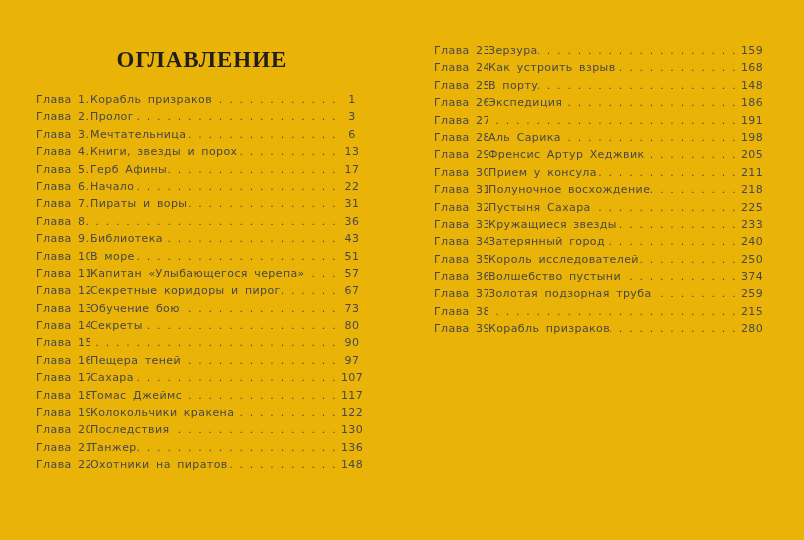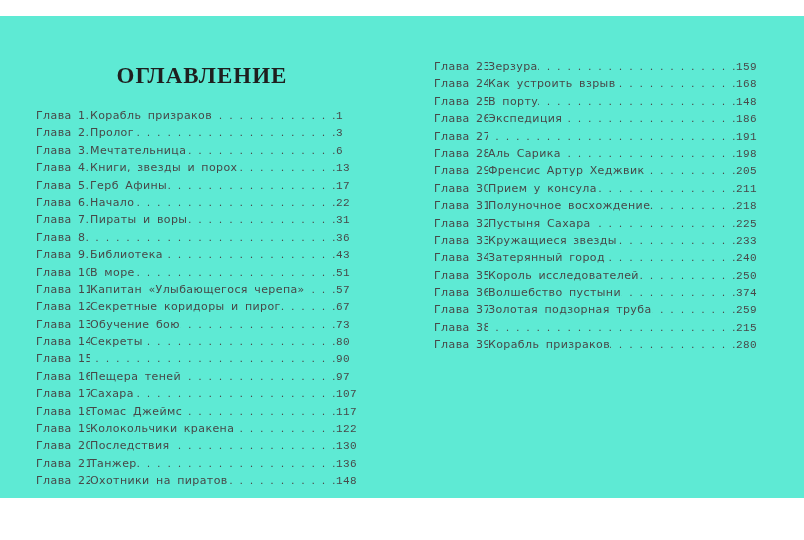--- a/index.html
+++ b/index.html
@@ -9,23 +9,22 @@
   body {
     width: 804px;
     height: 540px;
     background: #ffffff;
     overflow: hidden;
     font-family: "DejaVu Sans", sans-serif;
   }
   .page {
     position: relative;
     width: 804px;
-    height: 482px;
-    background: #5eead4;
-    margin-top: 16px;
+    height: 540px;
+    background: #eab308;
   }
   .col {
     position: absolute;
     box-sizing: border-box;
   }
   .col-left {
     left: 36px;
     top: 48px;
     width: 332px;
   }
@@ -69,23 +68,22 @@
   .row .leader {
     flex: 1 1 0;
     overflow: hidden;
     white-space: nowrap;
     direction: rtl;
     padding-left: 3px;
     color: #4c4c4c;
   }
   .row .pagenum {
     flex: 0 0 32px;
-    text-align: left;
+    text-align: center;
     white-space: nowrap;
-    font-family: Liberation Mono, monospace;
   }
 </style>
 </head>
 <body>
 
 <div class="page">
   <div class="col col-left">
     <h1 class="toc-title">ОГЛАВЛЕНИЕ</h1>
     <div class="toc-list" id="toc-list-left">
         <div class="row">

